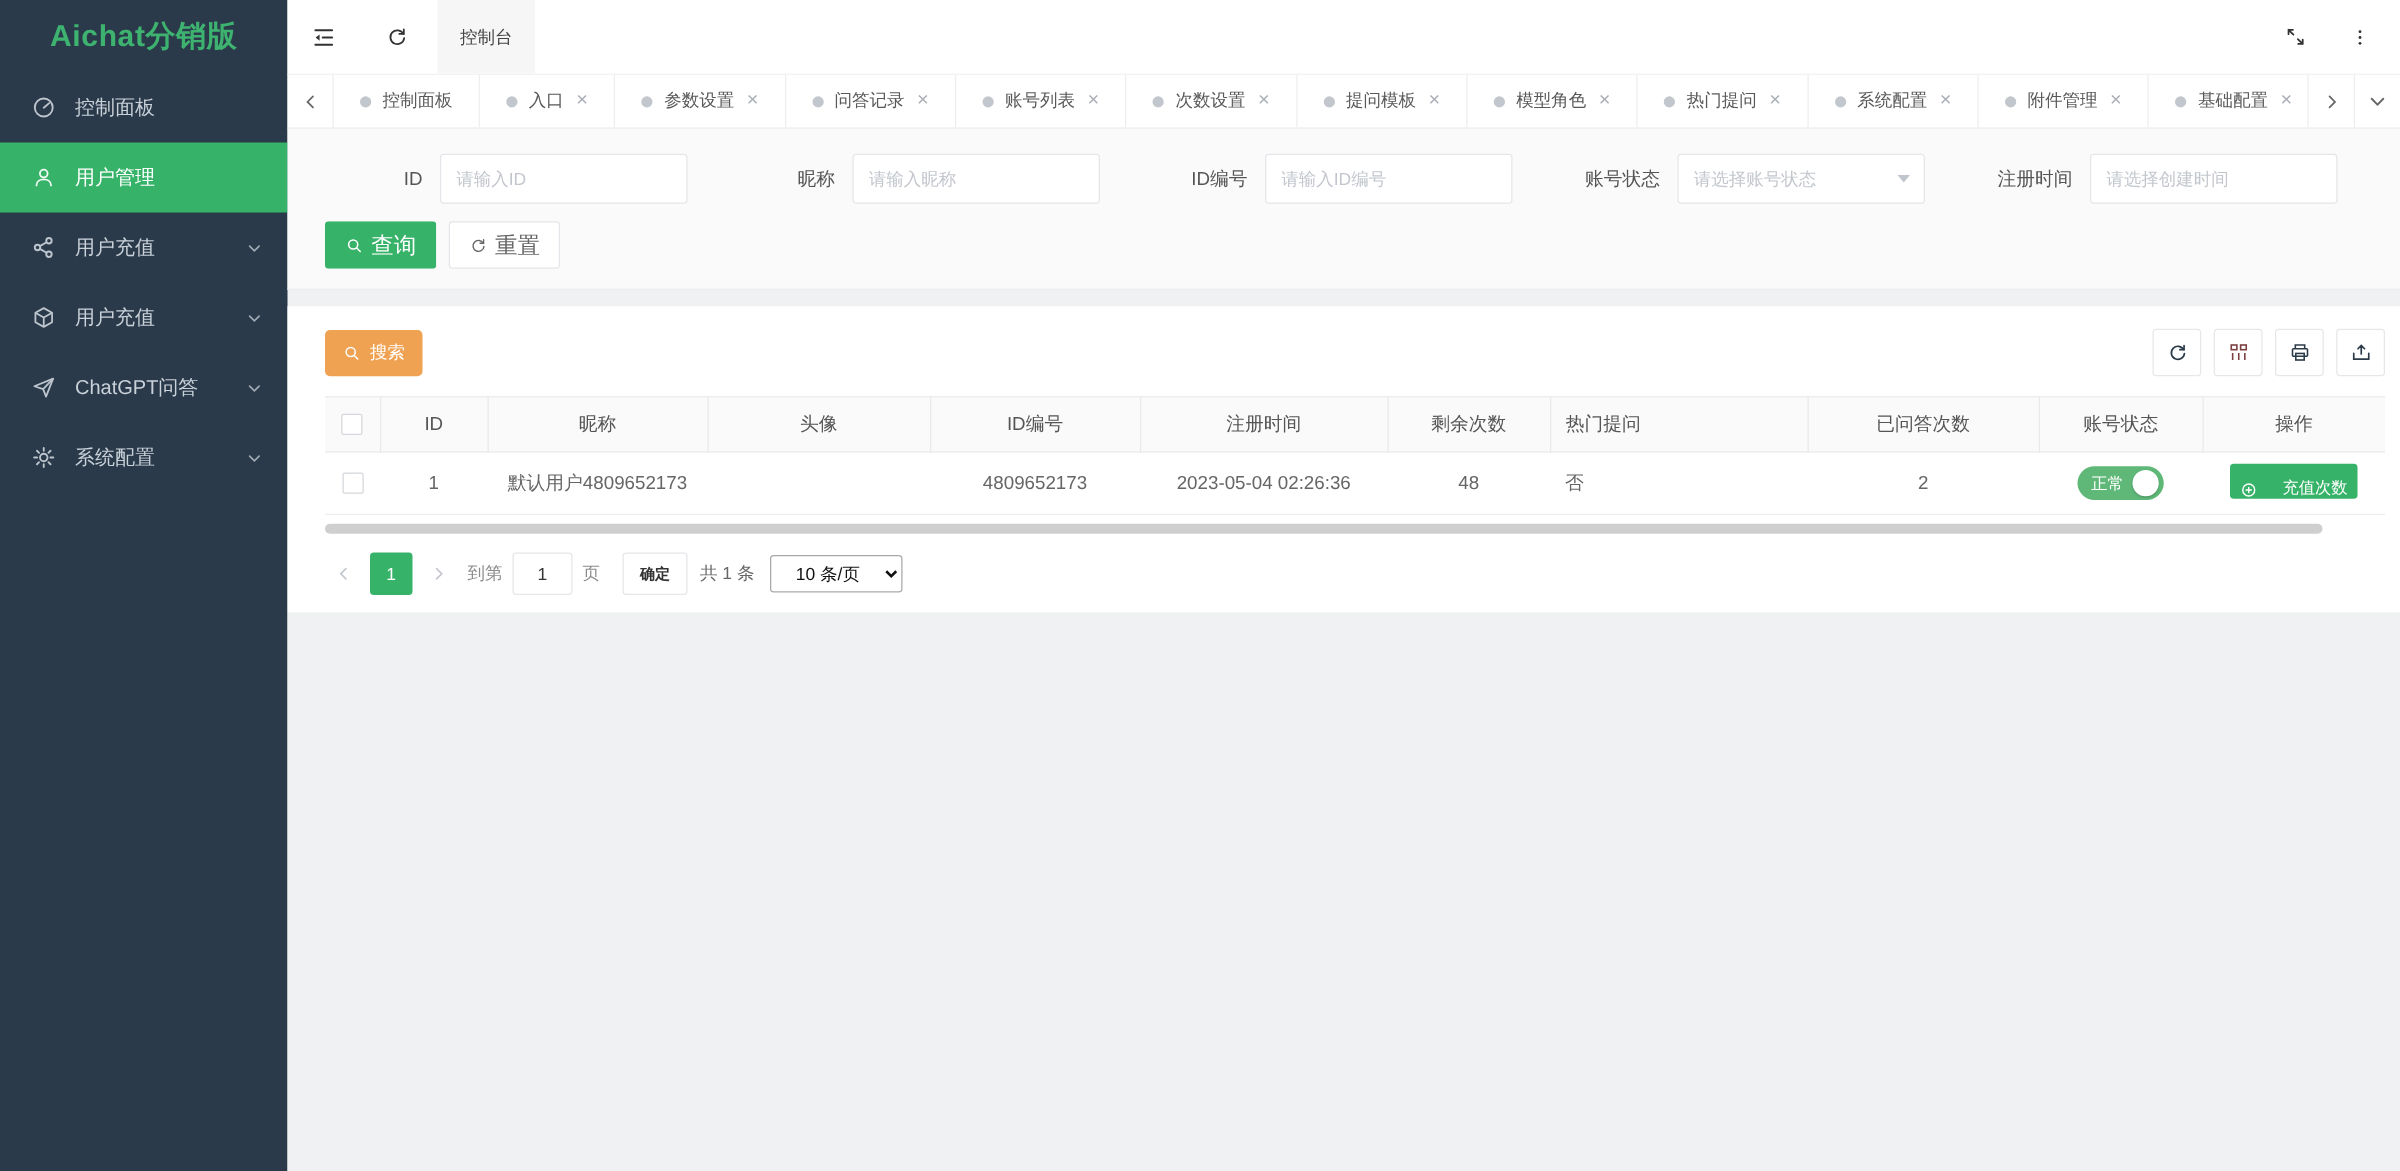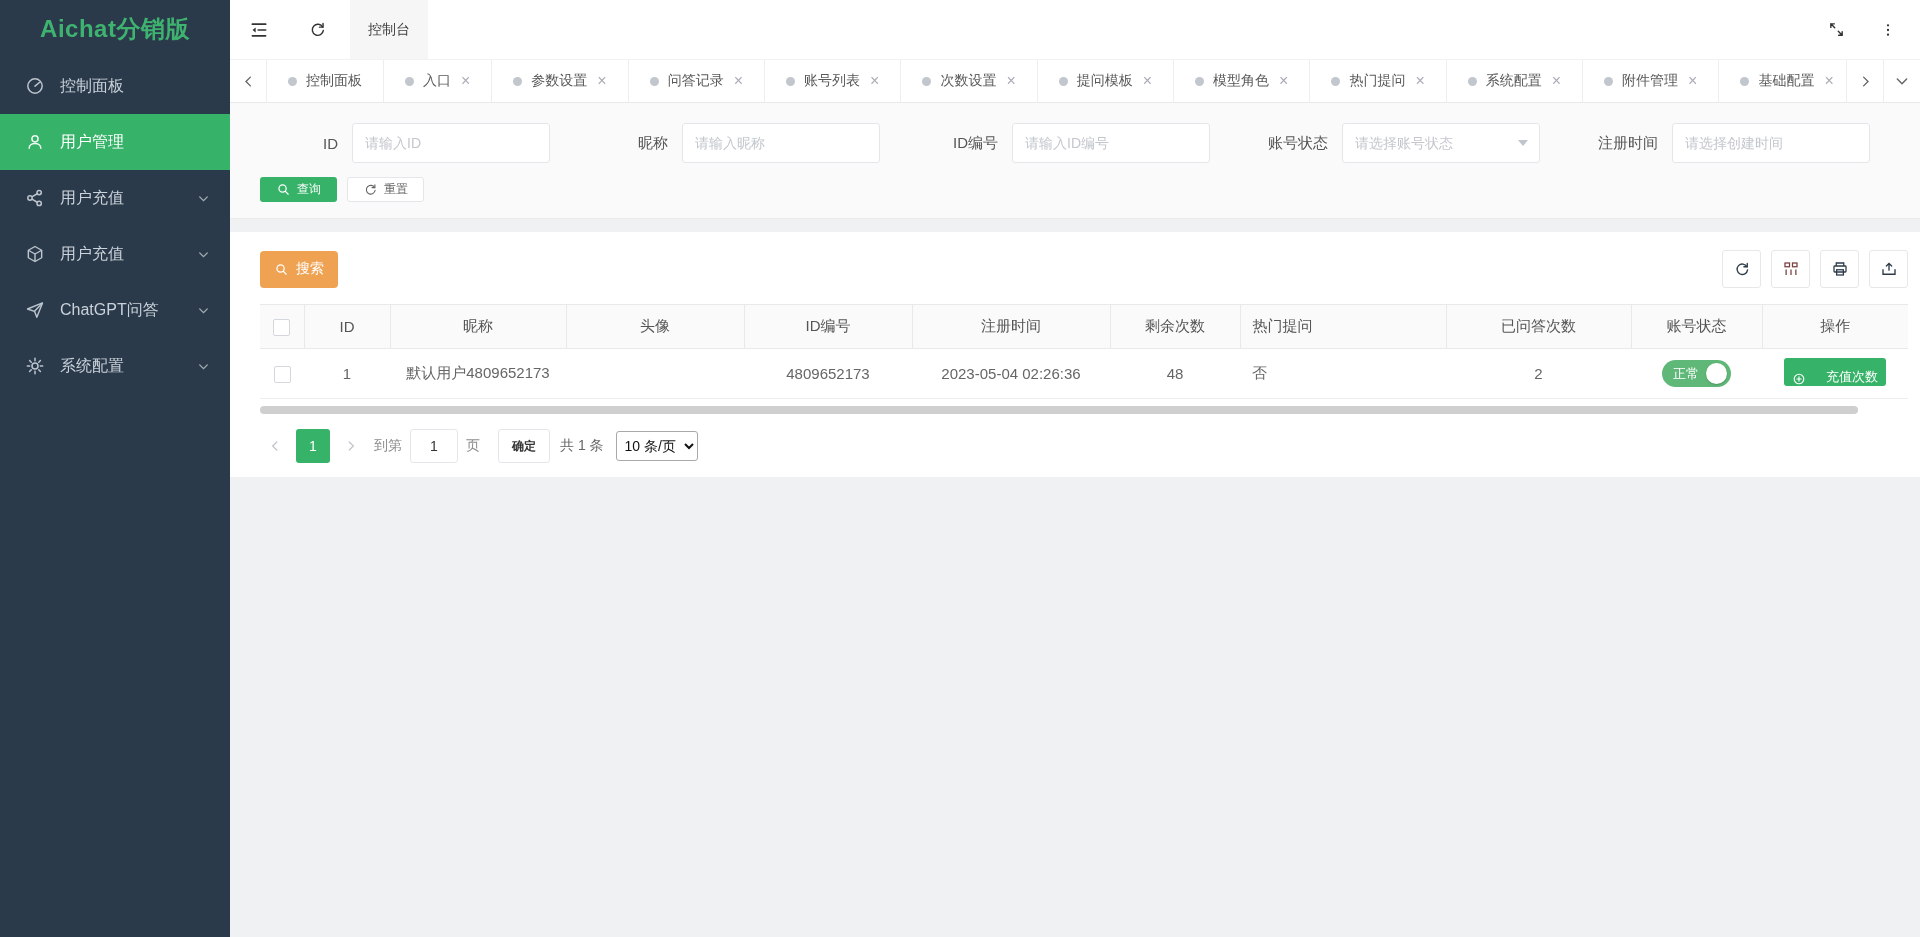--- a/index.html
+++ b/index.html
@@ -61,22 +61,22 @@
   .flabel { min-width:78px; text-align:right; margin-right:14px; font-size:15px; color:#555; white-space:nowrap; }
   .fwrap { position:relative; flex:1; max-width:198px; }
   .finput { width:100%; height:40px; border:1px solid #e4e6e9; border-radius:3px;
             background:#fff; padding:0 12px; font-size:14px; color:#333; outline:none;
             font-family:inherit; }
   .finput::placeholder { color:#c3c7cd; }
   .caret { position:absolute; right:12px; top:17px; width:0; height:0;
            border-left:5px solid transparent; border-right:5px solid transparent;
            border-top:6px solid #c0c4cc; pointer-events:none; }
   .filter-actions { margin-top:14px; display:flex; gap:10px; }
-  .btn { display:inline-flex; align-items:center; gap:6px; height:25px; padding:0 15px;
-         border-radius:3px; font-size:12px; cursor:pointer; border:1px solid transparent;
+  .btn { display:inline-flex; align-items:center; gap:6px; height:38px; padding:0 15px;
+         border-radius:3px; font-size:18px; cursor:pointer; border:1px solid transparent;
          font-family:inherit;justify-content:flex-end; }
   .btn-green { background:#36b368; color:#fff; }
   .btn-plain { background:#fff; border-color:#e4e6e9; color:#666; }
 
   
   .table-card { background:#fff; margin-top:13px; padding:18px 12px 14px 30px; flex-shrink:0; }
   .table-toolbar { display:flex; justify-content:space-between; align-items:center; margin-bottom:16px; }
   .search-btn { display:inline-flex; align-items:center; gap:7px; background:#efa252; color:#fff;
                 height:37px; padding:0 14px; border-radius:4px; font-size:14px; border:none;
                 cursor:pointer; font-family:inherit; }
@@ -111,21 +111,21 @@
   .pg-num { min-width:34px; height:34px; display:flex; align-items:center; justify-content:center;
             background:#36b368; color:#fff; border-radius:3px; margin:0 6px; cursor:pointer; }
   .pg-text { margin:0 8px; color:#8c8c8c; }
   .pg-input { width:48px; height:34px; border:1px solid #e4e6e9; border-radius:3px;
               text-align:center; font-size:14px; color:#333; outline:none; font-family:inherit; }
   .pg-confirm { height:34px; padding:0 13px; background:#fff; border:1px solid #e4e6e9;
                 border-radius:3px; font-size:12px; font-weight:bold; color:#333; margin:0 10px;
                 cursor:pointer; font-family:inherit; }
   .pg-total { color:#666; margin-right:12px; }
   .pg-size { height:30px; border:1px solid #a9a9a9; border-radius:3px; font-size:14px;
-             font-family:inherit; color:#111; background:#fff; padding:0 4px; }
+             font-family:inherit; color:#111; background:#fff; padding:0 16px; }
 
   .filler { flex:1; background:#f0f1f2; }
 </style>
 </head>
 <body>
 
 <aside class="sidebar">
   <div class="logo">Aichat分销版</div>
   <nav>
 

